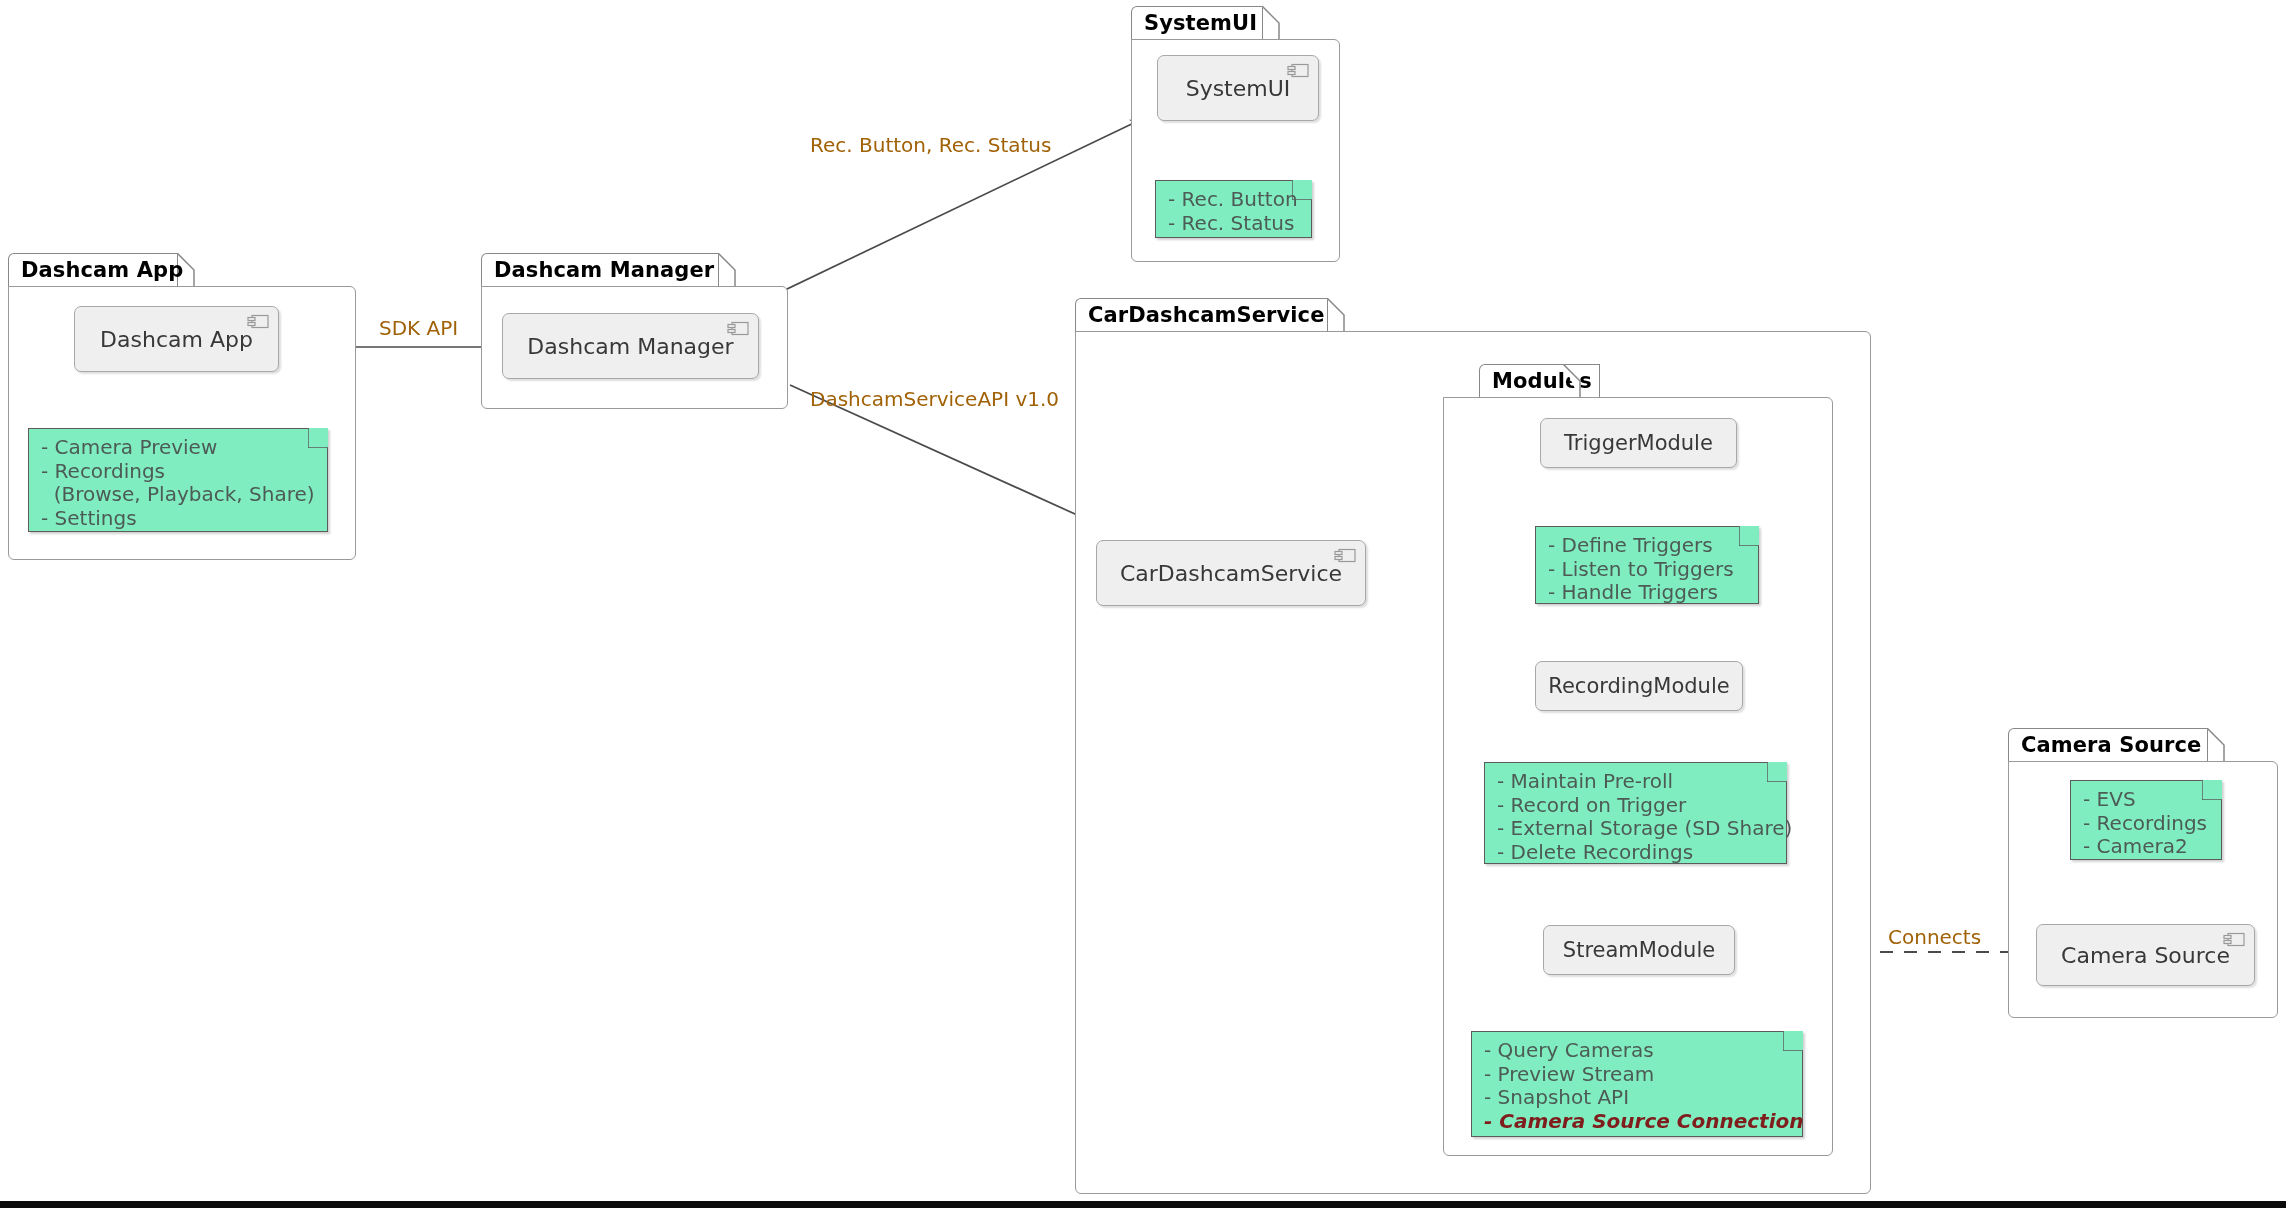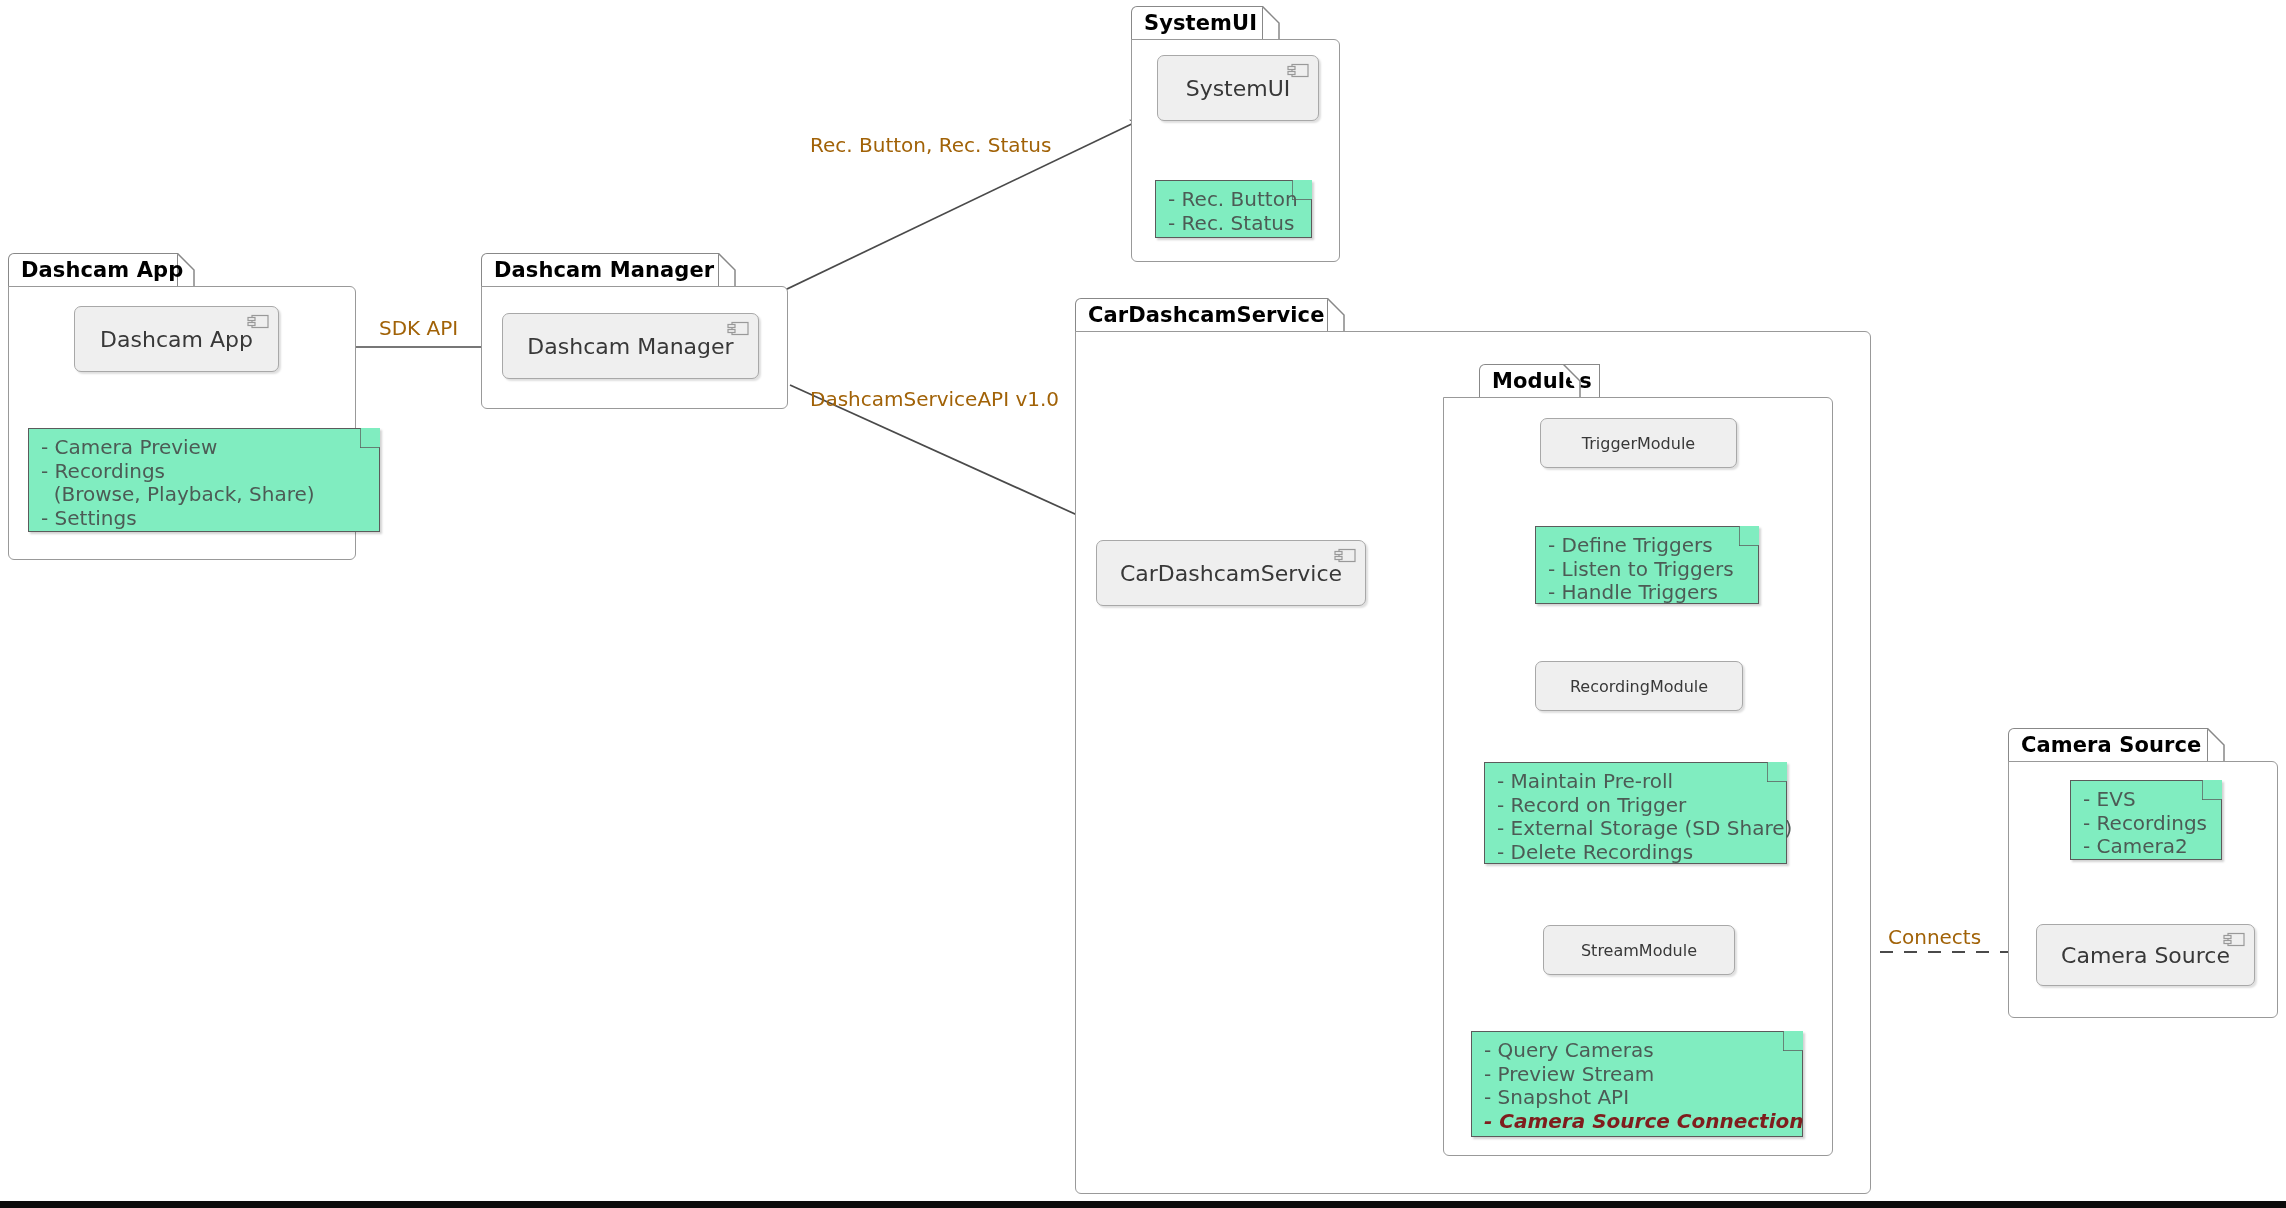--- a/index.html
+++ b/index.html
@@ -26,21 +26,21 @@
         box-shadow:2px 2px 2px rgba(0,0,0,0.13);
         display:flex;align-items:center;justify-content:center;}
   .comp-label{font-size:22px;color:#383838;white-space:nowrap;}
   .comp-icon{position:absolute;right:9px;top:7px;width:22px;height:15px;}
 
   
   .modbox{position:absolute;box-sizing:border-box;background:#EFEFEF;
           border:1.2px solid #A8A8A8;border-radius:7px;
           box-shadow:2px 2px 2px rgba(0,0,0,0.13);
           display:flex;align-items:center;justify-content:center;}
-  .modbox-label{font-size:16px;color:#383838;white-space:nowrap;}
+  .modbox-label{font-size:21px;color:#383838;white-space:nowrap;}
 
   
   .note{position:absolute;box-sizing:border-box;
         background:#80EDC0;border:1.4px solid #5B5B5B;
         box-shadow:2px 2px 2px rgba(0,0,0,0.18);}
   .note-txt{position:absolute;left:12px;top:7px;font-size:20px;color:#4C5B55;
             line-height:23.5px;white-space:pre;}
   .note-txt b{font-weight:bold;color:#7f1d1d;font-style:italic;}
   .note-fold{position:absolute;right:-1px;top:-1px;width:20px;height:20px;}
 
@@ -127,21 +127,21 @@
 
   <div class="comp" style="left:74px; top:306px; width:205px; height:66px;">
     <span class="comp-label">Dashcam App</span>
     <svg class="comp-icon" viewBox="0 0 22 15">
       <rect x="5" y="1.5" width="16" height="12" fill="#EFEFEF" stroke="#999" stroke-width="1.2"></rect>
       <rect x="1" y="3.5" width="7" height="3" fill="#EFEFEF" stroke="#999" stroke-width="1.2"></rect>
       <rect x="1" y="8.5" width="7" height="3" fill="#EFEFEF" stroke="#999" stroke-width="1.2"></rect>
     </svg>
   </div>
 
-  <div class="note" style="left:28px; top:428px; width:352px; height:104px;text-decoration:underline;">
+  <div class="note" style="left:28px; top:428px; width:300px; height:104px;text-decoration:underline;">
     <div class="note-txt">- Camera Preview
 - Recordings
   (Browse, Playback, Share)
 - Settings</div>
     <svg class="note-fold" viewBox="0 0 20 20">
       <path d="M0,0 L20,20 L20,0 Z" fill="#80EDC0" stroke="none"></path>
       <path d="M0,0 L0,20 L20,20" fill="none" stroke="#5B5B5B" stroke-width="1.4"></path>
     </svg>
   </div>
 

